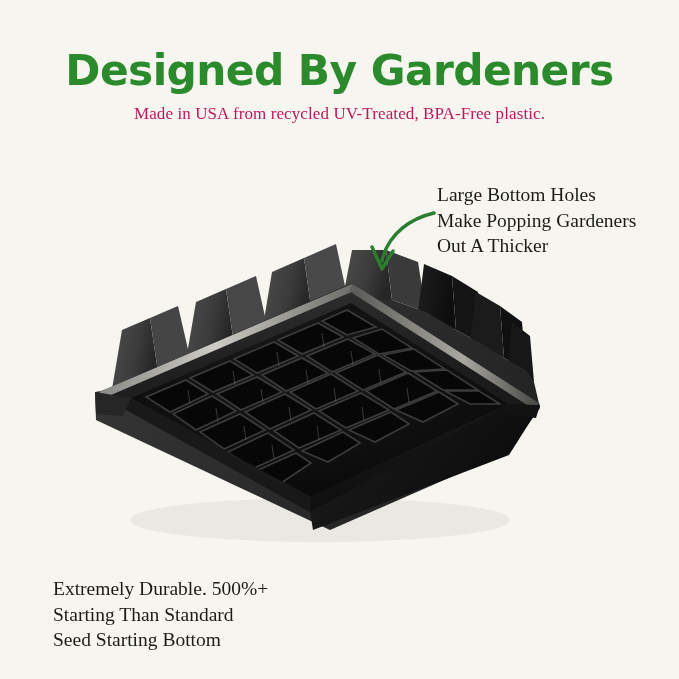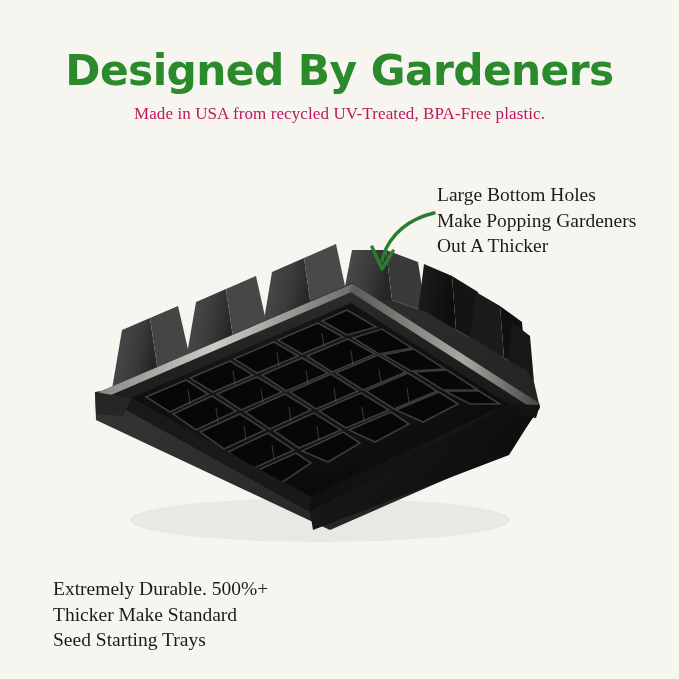--- a/index.html
+++ b/index.html
@@ -240,17 +240,17 @@
     <div>Out A Thicker</div>
   </div>
 
   <svg id="arrow-top-wrap" class="arrow-svg" viewBox="0 0 95 100">
     <path d="M74,28 C52,33 28,48 22,76" fill="none" stroke="#2d7d2f" stroke-width="3.4" stroke-linecap="round"></path>
     <path d="M12,62 L22,84 L33,66" fill="none" stroke="#2d7d2f" stroke-width="3.4" stroke-linecap="round" stroke-linejoin="round"></path>
   </svg>
 
   <div id="callout-bottom" class="callout">
     <div>Extremely Durable. 500%+</div>
-    <div>Thicker Make Standard</div>
-    <div>Seed Starting Trays</div>
+    <div>Starting Than Standard</div>
+    <div>Seed Starting Bottom</div>
 
 </div>
 
 </div>
 </body></html>

